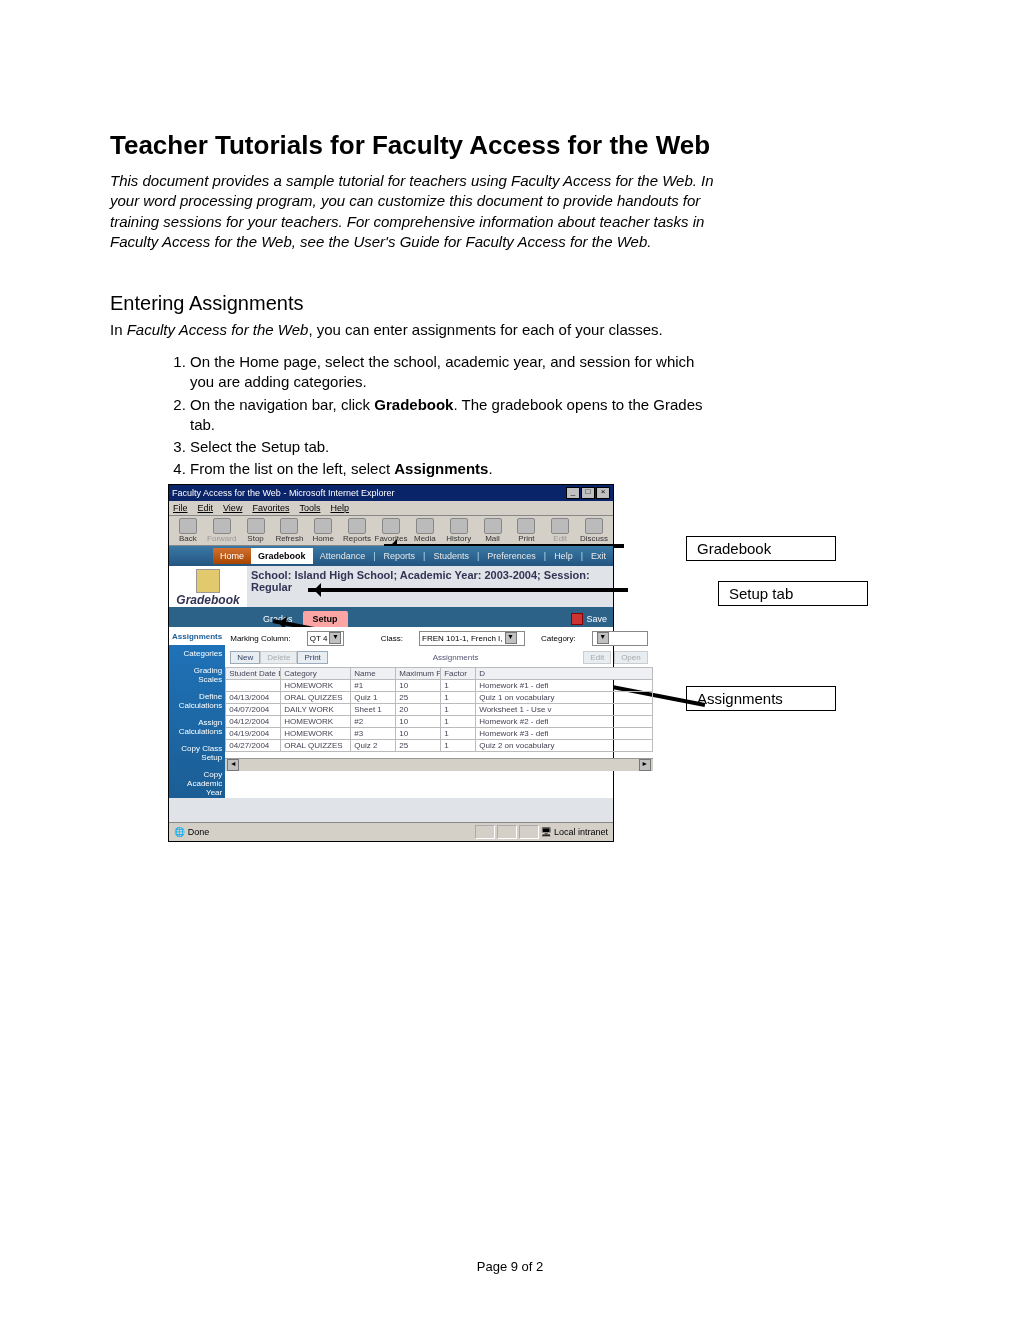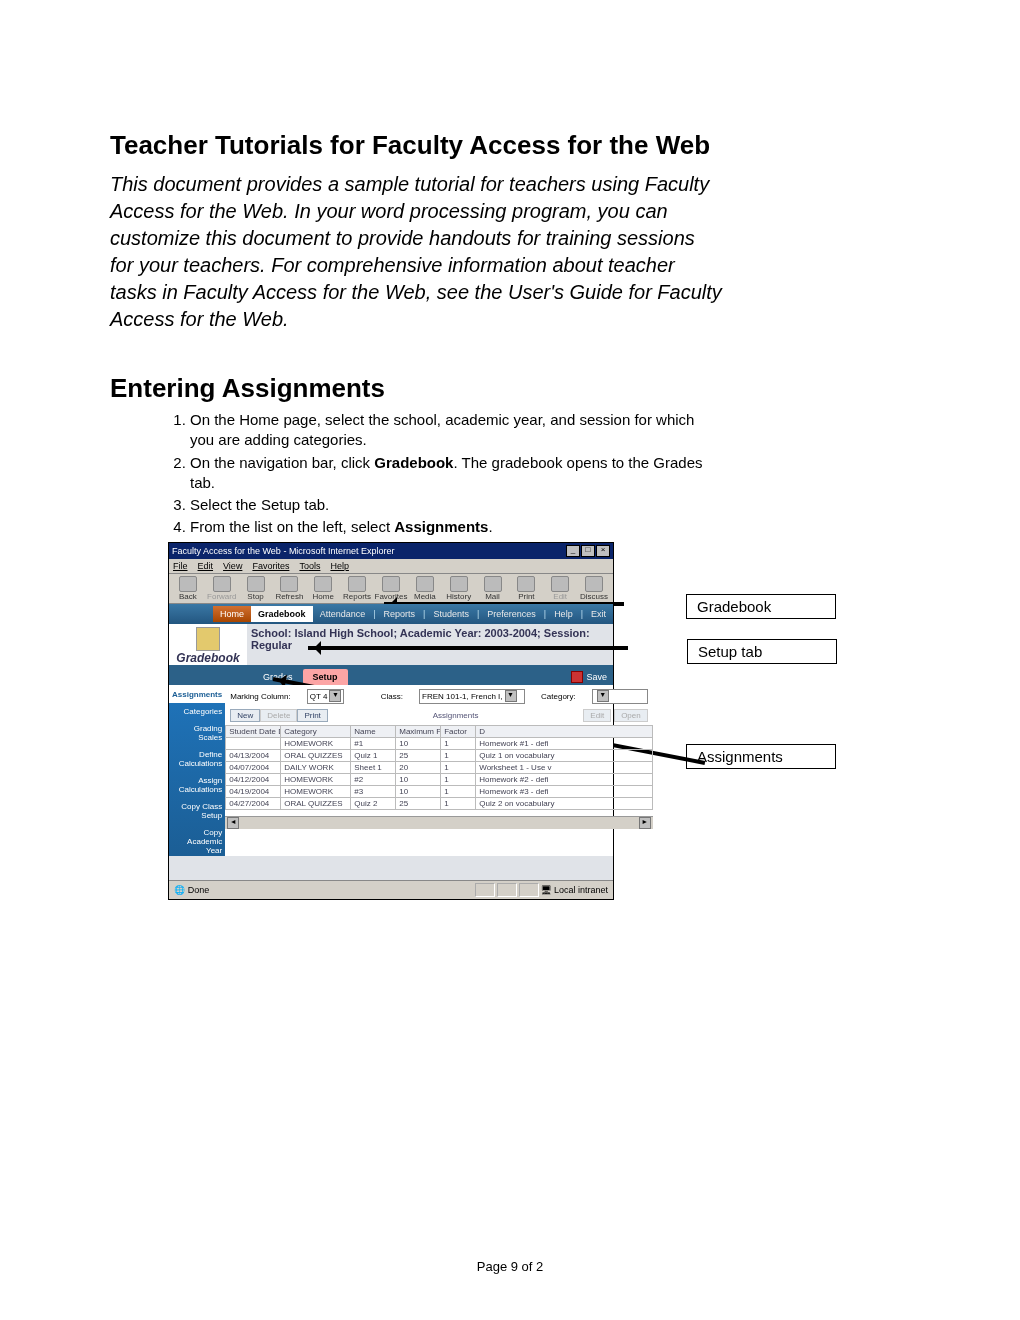--- a/index.html
+++ b/index.html
@@ -1,19 +1,19 @@
 <!DOCTYPE html>
 <html><head>
 <meta charset="utf-8">
 <style>
   body { margin:0; background:#fff; font-family: Arial, Helvetica, sans-serif; color:#000; width:1020px; }
   .page { padding: 130px 110px 0 110px; box-sizing:border-box; width:832px; }
   h1 { font-size:26px; font-weight:bold; margin:0 0 10px 0; }
-  .intro { font-style:italic; font-size:20px; line-height:1.35; margin-bottom:40px; }
-  h2 { font-size:26px; font-weight:bold; margin:0 0 6px 0; }
+  .intro { font-style:italic; font-size:15px; line-height:1.35; margin-bottom:40px; }
+  h2 { font-size:20px; font-weight:normal; margin:0 0 6px 0; }
   .lead { font-size:15px; margin-bottom:14px; }
   .lead .em { font-style:italic; }
   ol.steps { font-size:15px; padding:0 0 0 80px; margin:0 0 4px 0; }
   ol.steps li { margin-bottom:2px; line-height:1.35; }
   .strong { font-weight:bold; }
 
   .figure-wrap { position:relative; margin-left:58px; width:740px; }
 
   
   .browser { width:444px; border:1px solid #000; background:#b8b8ad; font-family:Tahoma, Arial, sans-serif; }
@@ -88,32 +88,35 @@
   .footer { text-align:center; font-size:13px; color:#000; position:absolute; width:1020px; top:1259px; left:0; }
 </style>
 </head>
 <body>
 
 <div class="page">
   <h1>Teacher Tutorials for Faculty Access for the Web</h1>
   <div class="intro">This document provides a sample tutorial for teachers using Faculty Access for the Web. In your word processing program, you can customize this document to provide handouts for training sessions for your teachers. For comprehensive information about teacher tasks in Faculty Access for the Web, see the User's Guide for Faculty Access for the Web.</div>
 
   <h2>Entering Assignments</h2>
+  <div class="lead">
+    <span>In </span><span class="em">Faculty Access for the Web</span><span>, you can enter assignments for each of your classes.</span>
+  </div>
 
   <ol class="steps">
     <li>On the Home page, select the school, academic year, and session for which you are adding categories.</li>
     <li><span>On the navigation bar, click </span><span class="strong">Gradebook</span><span>. The gradebook opens to the Grades tab.</span></li>
     <li>Select the Setup tab.</li>
     <li><span>From the list on the left, select </span><span class="strong">Assignments</span><span>.</span></li>
   </ol>
 
   <div class="figure-wrap">
 
     <div class="callout" style="left:518px; top:52px;">Gradebook</div>
-    <div class="callout" style="left:519px; top:97px;">Setup tab</div>
+    <div class="callout" style="left:550px; top:97px;">Setup tab</div>
     <div class="callout" style="left:518px; top:202px;">Assignments</div>
 
     <div class="arrow" style="left:216px; top:60px; width:240px;"></div>
     <div class="arrow" style="left:140px; top:104px; width:320px;"></div>
     <div class="arrow-diag" style="left:105px; top:135px; width:440px; transform:rotate(11deg);"></div>
 
     <div class="browser">
       <div class="titlebar">
         <span>Faculty Access for the Web - Microsoft Internet Explorer</span>
         <div class="winbtns">

